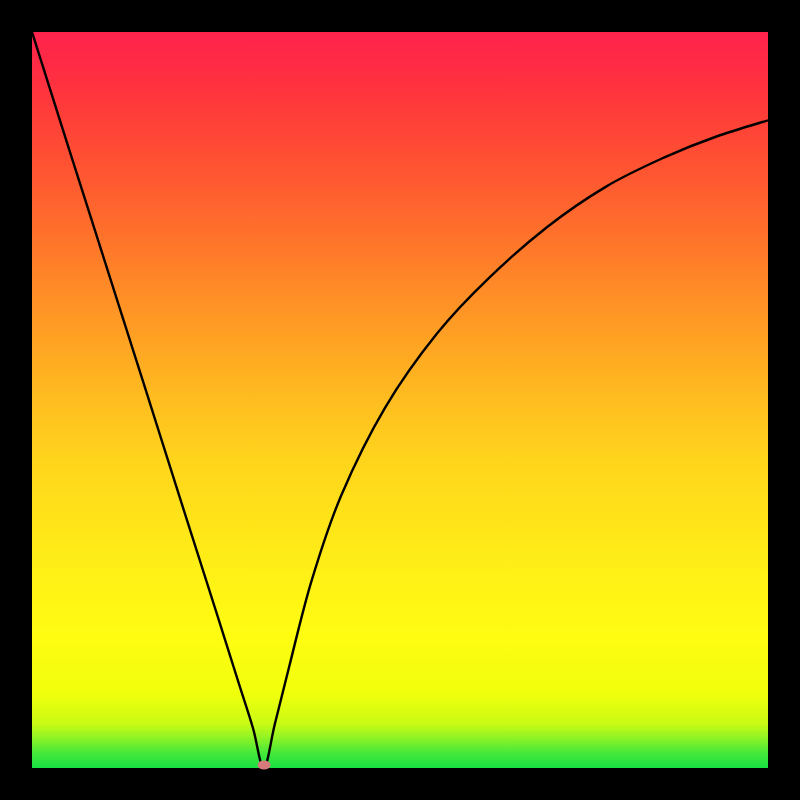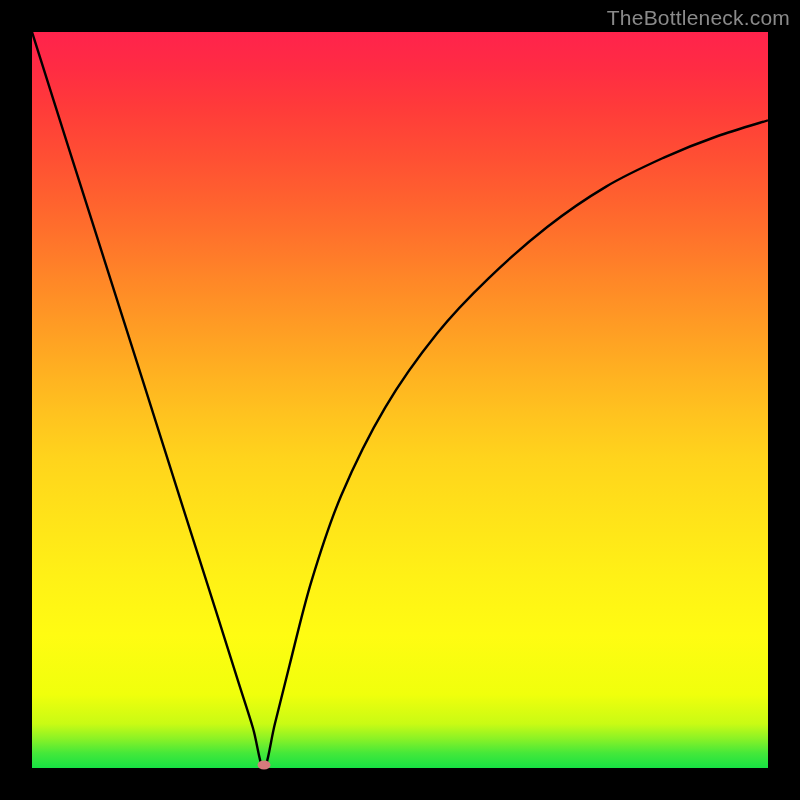--- a/index.html
+++ b/index.html
@@ -80,14 +80,13 @@
 
   <div class="plot-area">
 
     <svg class="curve-svg" viewBox="0 0 736 736" preserveAspectRatio="none">
       <path fill="none" stroke-width="2.4" d="M 0.0 0.0 C 6.1 19.4, 24.5 77.6, 36.8 116.3 C 49.1 154.9, 61.3 193.3, 73.6 231.8 C 85.9 270.4, 98.1 308.8, 110.4 347.4 C 122.7 386.0, 134.9 425.0, 147.2 463.7 C 159.5 502.3, 174.2 548.3, 184.0 579.2 C 193.8 610.1, 199.9 629.8, 206.1 649.2 C 212.2 668.5, 216.5 681.0, 220.8 695.5 C 225.1 710.0, 228.2 736.6, 231.8 736.0 C 235.5 735.4, 238.6 709.0, 242.9 691.8 C 247.2 674.7, 251.5 656.9, 257.6 633.0 C 263.7 609.0, 271.1 576.5, 279.7 548.3 C 288.3 520.1, 296.9 492.5, 309.1 463.7 C 321.4 434.9, 337.3 402.3, 353.3 375.4 C 369.2 348.4, 387.6 323.2, 404.8 301.8 C 422.0 280.3, 437.9 264.3, 456.3 246.6 C 474.7 228.8, 495.6 210.4, 515.2 195.0 C 534.8 179.7, 554.5 166.2, 574.1 154.6 C 593.7 142.9, 614.6 133.5, 633.0 125.1 C 651.4 116.8, 667.3 110.6, 684.5 104.5 C 701.7 98.4, 727.4 91.0, 736.0 88.3" stroke="#000000"></path>
     </svg>
 
     <div class="marker" background="#d67a7c" style="left: 31.5%; top: 99.6%;"></div>
   </div>
 
-  <div class="watermark">TheBottleneck.com</div>
 </div>
 
 </body></html>

